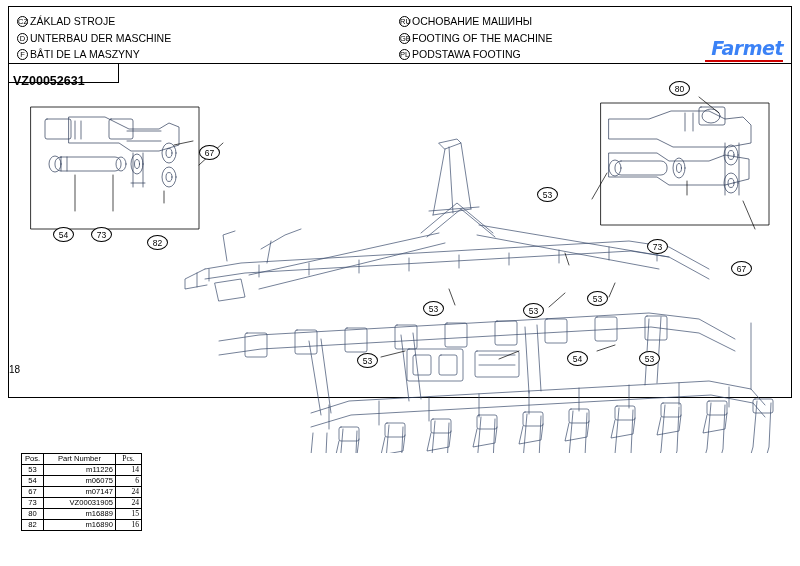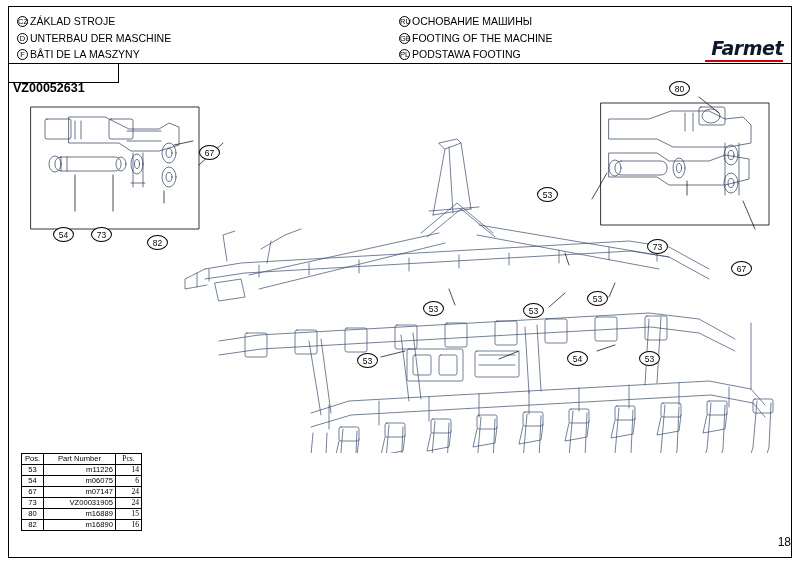--- a/index.html
+++ b/index.html
@@ -13,21 +13,21 @@
     font-family: "Liberation Sans", sans-serif;
     color: #000;
     position: relative;
     overflow: hidden;
   }
   .page {
     position: absolute;
     left: 8px;
     top: 6px;
     width: 784px;
-    height: 552px;
+    height: 392px;
     border: 1px solid #000;
     box-sizing: border-box;
   }
 
   
   .hdr {
     position: absolute;
     left: 0; top: 0;
     width: 100%;
     height: 56px;
@@ -55,21 +55,21 @@
   .hdr-line { white-space: nowrap; }
 
   .logo {
     position: absolute;
     right: 8px;
     top: 30px;
     font-family: "DejaVu Sans", sans-serif;
     font-size: 19px;
     font-weight: bold;
     font-style: italic;
-    color: #0f172a;
+    color: #3b82f6;
     letter-spacing: -0.5px;
   }
   .logo-underline {
     position: absolute;
     right: 8px;
     top: 53px;
     width: 78px;
     height: 2px;
     background: #cc0000;
   }
@@ -88,21 +88,21 @@
     position: absolute;
     left: 0;
     top: 56px;
     width: 110px;
     height: 20px;
     border-right: 1px solid #000;
     border-bottom: 1px solid #000;
     box-sizing: border-box;
     font-size: 12.5px;
     font-weight: bold;
-    padding: 18px 0 0 4px;
+    padding: 11px 0 0 4px;
   }
 
   
   .parts-table {
     position: absolute;
     left: 12px;
     top: 446px;
     border-collapse: collapse;
     font-size: 7.6px;
     border-radius: 17px;
@@ -119,24 +119,24 @@
   .col-pos { width: 22px; text-align: center; }
   .col-pn  { width: 72px; text-align: right; }
   .col-pcs { width: 26px; text-align: center; font-family: Liberation Serif, serif; }
   .parts-table td.col-pos { text-align: center; }
   .parts-table td.col-pcs { text-align: right; }
 
   
   .page-num {
     position: absolute;
     left: 0;
-    bottom: 8px;
+    bottom: 22px;
     width: 100%;
-    text-align: right;
-    font-size: 12px;
+    text-align: left;
+    font-size: 10px;
   }
 
   
   .drawing {
     position: absolute;
     left: 0;
     top: 76px;
     width: 782px;
     height: 370px;
   }

